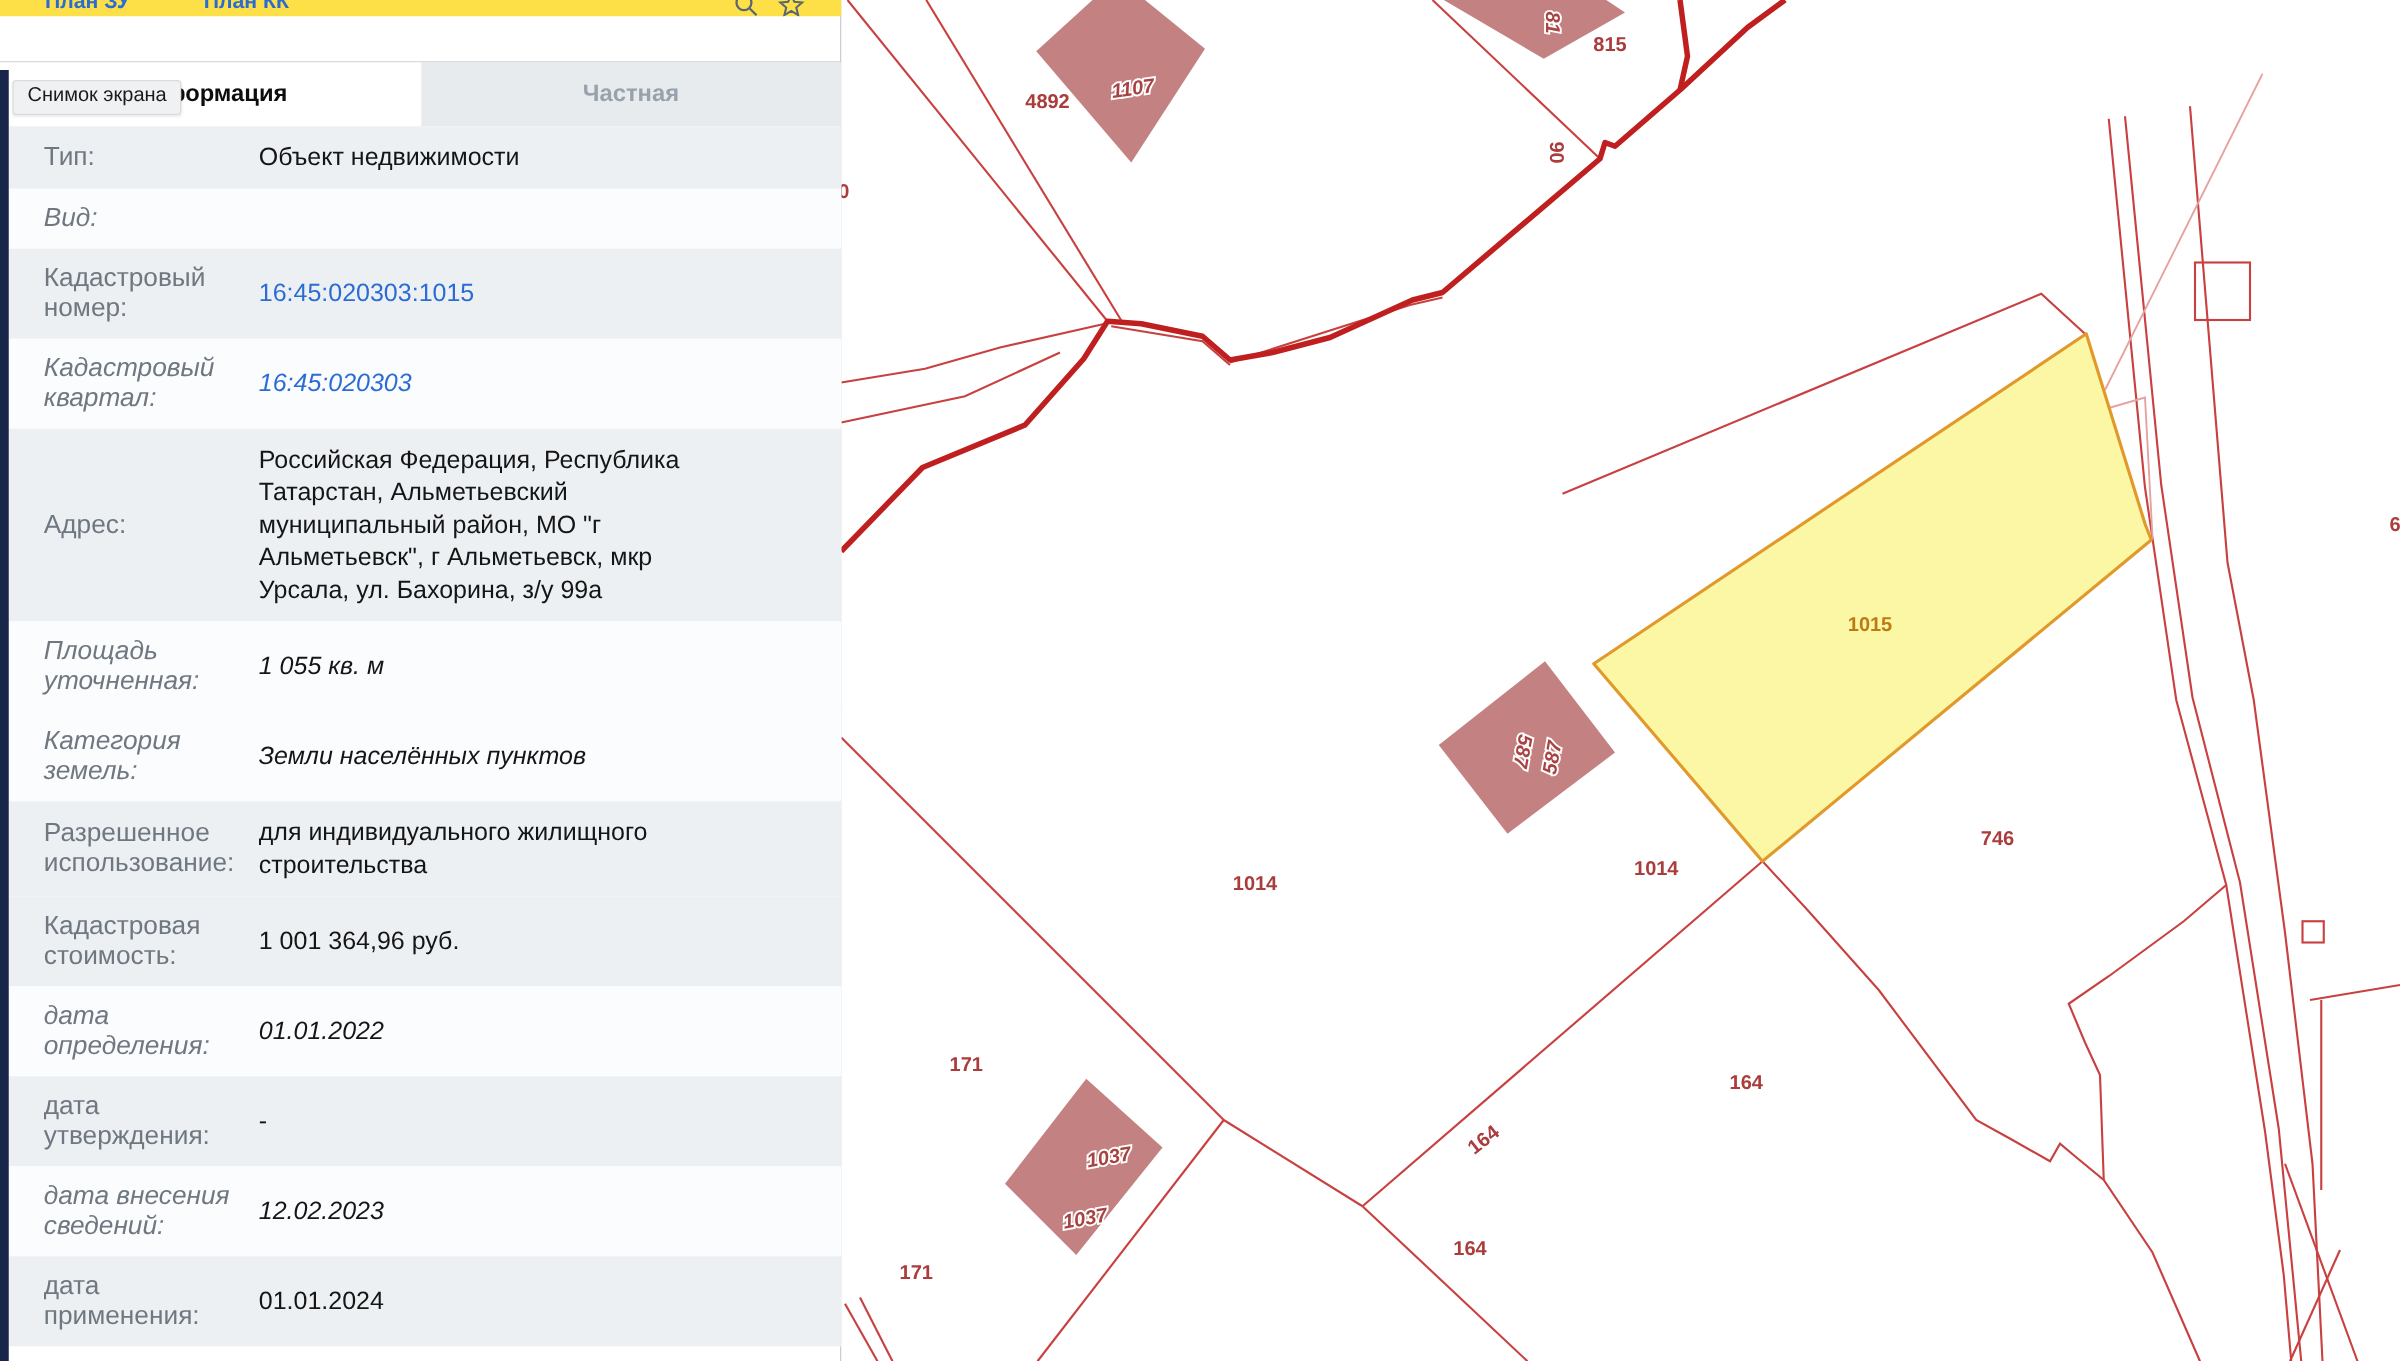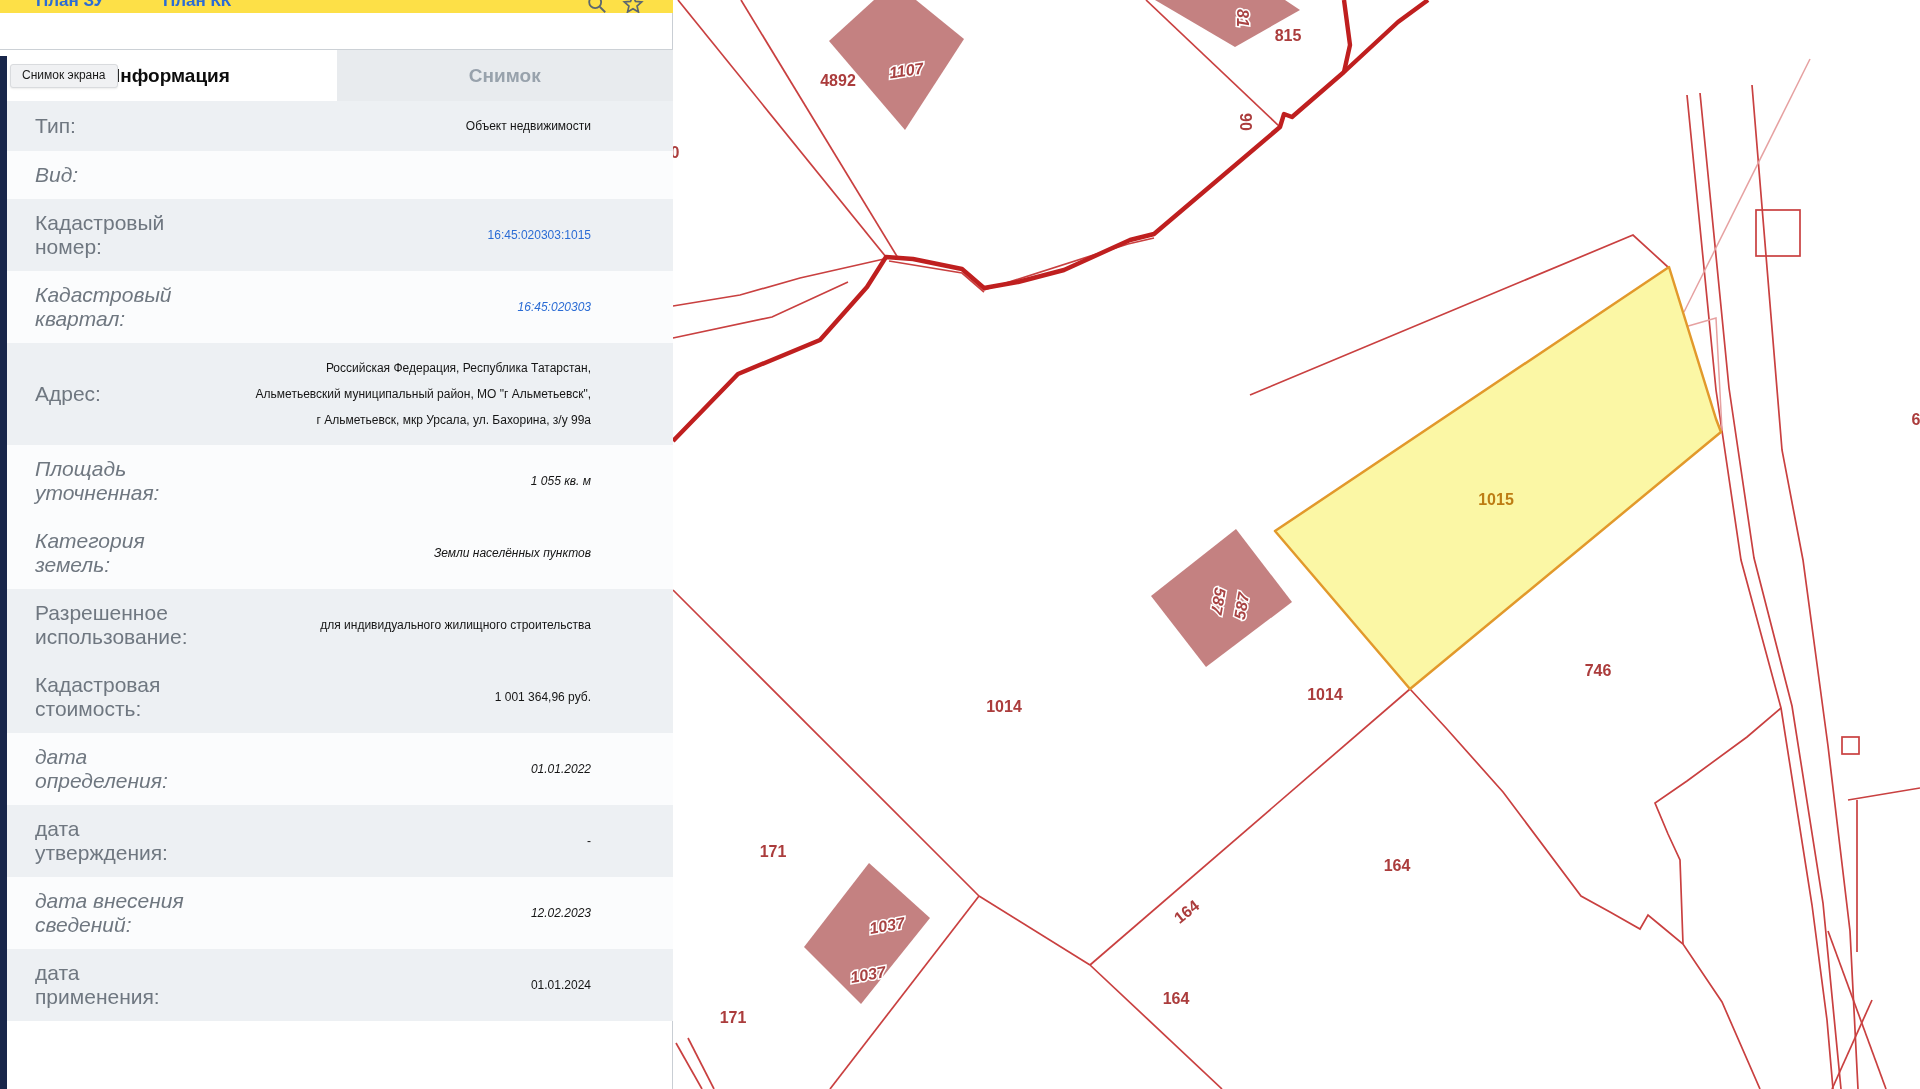--- a/index.html
+++ b/index.html
@@ -33,25 +33,25 @@
     border-top:1px solid #ccd1d6;}
   .tab{flex:1;display:flex;align-items:center;justify-content:center;font-size:19px;cursor:pointer;}
   .tab.active{background:#fff;color:#0d0d0d;font-weight:bold;}
   .tab.inactive{background:#e8ebee;color:#98a2ac;font-weight:bold;}
 
   #rows{position:absolute;left:7px;top:101px;width:666px;}
   .row{display:flex;align-items:center;padding:12px 0;}
   .row.odd{background:#edf0f3;}
   .row.even{background:#fbfcfd;font-style:italic;}
   .row-label{margin-left:28px;width:172px;font-size:21px;line-height:24px;color:#6f7780;flex:none;}
-  .row-value{margin-left:44px;width:340px;font-size:12px;line-height:26px;color:#151515;text-align:right;}
+  .row-value{width:340px;font-size:20px;line-height:26px;color:#151515;}
   .row-value.link{color:var(--link);cursor:pointer;}
 
   #tooltip{position:absolute;left:10px;top:64px;background:#f0f1f3;border:1px solid #d9dbde;
-    border-radius:3px;padding:3px 11px 5px 11px;font-size:12px;color:#1a1a1a;white-space:nowrap;
+    border-radius:3px;padding:3px 11px 5px 11px;font-size:16px;color:#1a1a1a;white-space:nowrap;
     box-shadow:0 1px 2px rgba(0,0,0,.08);z-index:5;}
 </style>
 </head>
 <body>
 
 <div id="stage">
 
   <svg id="map" viewBox="0 0 1920 1089" xmlns="http://www.w3.org/2000/svg">
 
     <g fill="none" stroke="#c94040" stroke-width="1.7">
@@ -134,21 +134,21 @@
         <circle cx="10" cy="10" r="6.5" fill="none" stroke="currentColor" stroke-width="2"></circle>
         <line x1="15" y1="15" x2="21" y2="21" stroke="currentColor" stroke-width="2"></line>
       </svg>
       <svg class="topicon" id="icon-star" viewBox="0 0 24 24">
         <path d="M12 3 L14.7 9.2 L21.5 9.8 L16.4 14.2 L18 20.8 L12 17.2 L6 20.8 L7.6 14.2 L2.5 9.8 L9.3 9.2 Z" fill="none" stroke="currentColor" stroke-width="1.8"></path>
       </svg>
     </div>
 
     <div id="tabs">
       <div class="tab active">Информация</div>
-      <div class="tab inactive">Снимок</div>
+      <div class="tab inactive">Частная</div>
     </div>
 
     <div id="rows">
         <div class="row odd">
           <div class="row-label">Тип:</div>
           <div class="row-value">Объект недвижимости</div>
         </div>
         <div class="row even">
           <div class="row-label">Вид:</div>
         </div>

